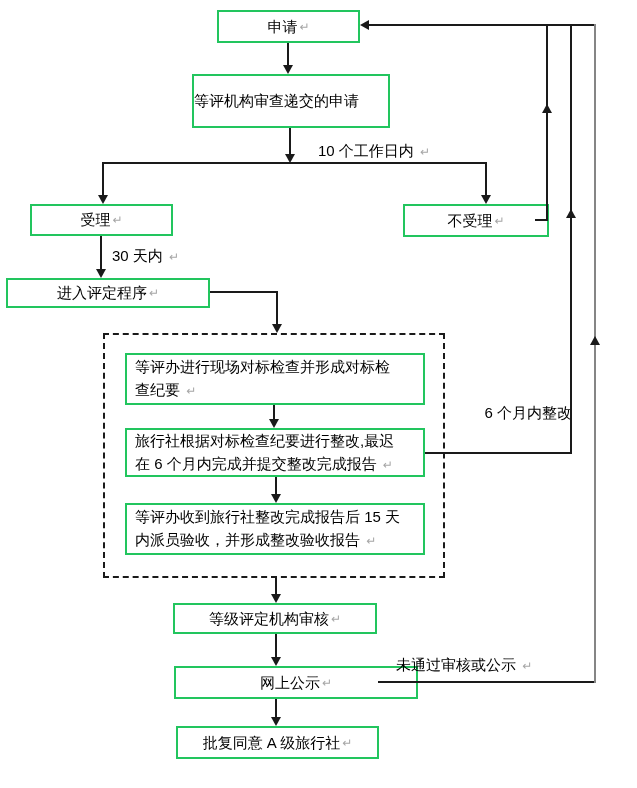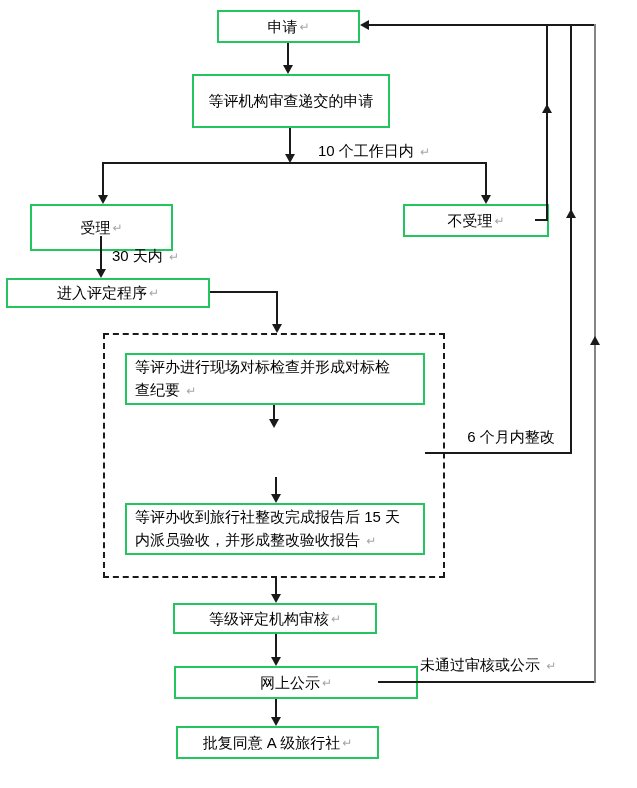--- a/index.html
+++ b/index.html
@@ -6,52 +6,52 @@
   #canvas {
     position:relative; width:637px; height:788px; background:#ffffff;
     font-family:"Liberation Sans", sans-serif; color:#000; overflow:hidden;
   }
   .box {
     position:absolute; background:#fff; border:2px solid #22c55e; box-sizing:border-box;
     display:flex; align-items:center; justify-content:center;
     font-size:15px; line-height:22px; white-space:nowrap;
   }
   .box.left2 { flex-direction:column; align-items:flex-start; justify-content:center; padding:2px 8px; line-height:23px; }
-  .box.center2 { flex-direction:column; align-items:center; justify-content:center; line-height:24px; }
+  .box.center2 { flex-direction:column; align-items:flex-start; justify-content:center; line-height:24px; }
   .hline { position:absolute; height:2px; background:#1a1a1a; }
   .vline { position:absolute; width:2px; background:#1a1a1a; }
   .vline.gray { background:#858585; }
   .arr-down { position:absolute; width:0; height:0;
     border-left:5px solid transparent; border-right:5px solid transparent; border-top:9px solid #1a1a1a; }
   .arr-up { position:absolute; width:0; height:0;
     border-left:5px solid transparent; border-right:5px solid transparent; border-bottom:9px solid #1a1a1a; }
   .arr-left { position:absolute; width:0; height:0;
     border-top:5px solid transparent; border-bottom:5px solid transparent; border-right:9px solid #1a1a1a; }
   .dashed {
     position:absolute; border:2px dashed #1a1a1a; box-sizing:border-box; background:transparent;
   }
   .edge-label { position:absolute; font-size:15px; white-space:nowrap; line-height:20px; }
-  .edge-label.center2 { text-align:center; line-height:22px; white-space:normal;margin-top:24px; }
+  .edge-label.center2 { text-align:right; line-height:22px; white-space:normal; }
   .mark { color:#a6a6a6; font-size:12px; margin-left:2px; }
 </style>
 </head>
 <body>
 
 <div id="canvas">
 
   <div class="box" style="left:217px; top:10px; width:143px; height:33px;">
     <span>申请</span>
     <span class="mark">↵</span>
   </div>
 
   <div class="box center2" style="left:192px; top:74px; width:198px; height:54px;">
     <div>等评机构审查递交的申请</div>
   </div>
 
-  <div class="box" style="left:30px; top:204px; width:143px; height:47px;">
+  <div class="box" style="left:30px; top:204px; width:143px; height:32px;">
     <span>受理</span>
     <span class="mark">↵</span>
   </div>
 
   <div class="box" style="left:403px; top:204px; width:146px; height:33px;">
     <span>不受理</span>
     <span class="mark">↵</span>
   </div>
 
   <div class="box" style="left:6px; top:278px; width:204px; height:30px;">
@@ -62,20 +62,27 @@
   <div class="dashed" style="left:103px; top:333px; width:342px; height:245px;"></div>
 
   <div class="box left2" style="left:125px; top:353px; width:300px; height:52px;">
     <div>等评办进行现场对标检查并形成对标检</div>
     <div>
       <span>查纪要</span>
       <span class="mark">↵</span>
     </div>
   </div>
 
+  <div class="box left2" style="left:125px; top:428px; width:300px; height:49px;">
+    <div>旅行社根据对标检查纪要进行整改,最迟</div>
+    <div>
+      <span>在 6 个月内完成并提交整改完成报告</span>
+      <span class="mark">↵</span>
+    </div>
+  </div>
 
   <div class="box left2" style="left:125px; top:503px; width:300px; height:52px;">
     <div>等评办收到旅行社整改完成报告后 15 天</div>
     <div>
       <span>内派员验收，并形成整改验收报告</span>
       <span class="mark">↵</span>
     </div>
   </div>
 
   <div class="box" style="left:173px; top:603px; width:204px; height:31px;">
@@ -100,21 +107,21 @@
 
   <div class="edge-label" style="left:112px; top:246px;">
     <span>30 天内</span>
     <span class="mark">↵</span>
   </div>
 
   <div class="edge-label center2" style="left:450px; top:402px; width:122px;">
     <div>6 个月内整改</div>
   </div>
 
-  <div class="edge-label" style="left:420px; top:655px;">
+  <div class="edge-label" style="left:396px; top:655px;">
     <span>未通过审核或公示</span>
     <span class="mark">↵</span>
   </div>
 
   <div class="vline" style="left:287px; top:43px; height:24px;"></div>
   <div class="arr-down" style="left:283px; top:65px;"></div>
 
   <div class="vline" style="left:289px; top:128px; height:27px;"></div>
   <div class="arr-down" style="left:285px; top:154px;"></div>
 

